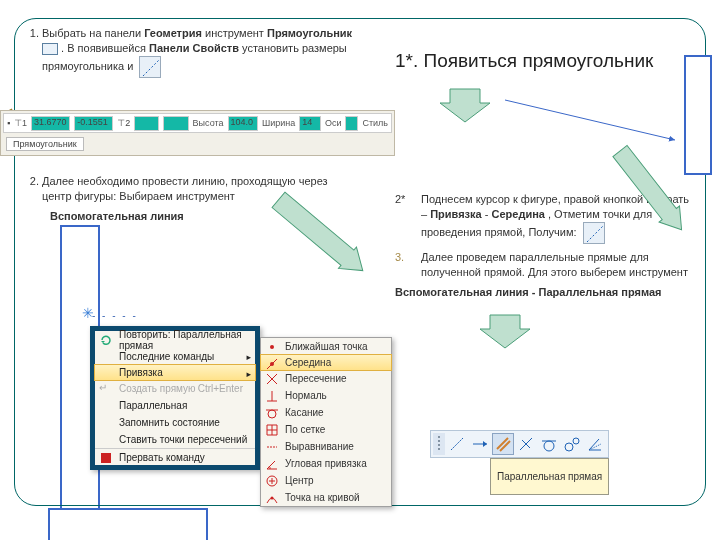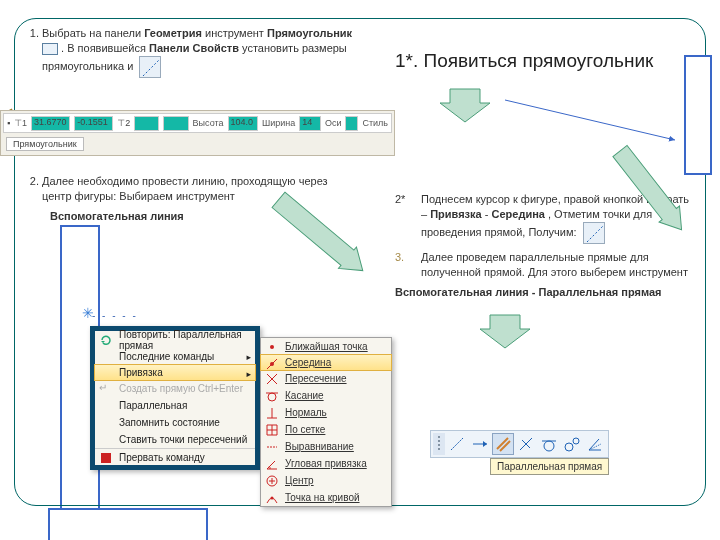--- a/index.html
+++ b/index.html
@@ -124,21 +124,21 @@
     position:absolute; top:337px; left:260px;
     width:132px;
     background:#f7f5ee;
     border:1px solid #a0a0a0;
     font-size:10px;
     box-shadow:2px 2px 5px rgba(0,0,0,0.3);
   }
   .sub-menu .row {
     display:flex; align-items:center;
     padding:2px 0 2px 24px;
-    height:17px; position:relative;text-decoration:underline;
+    height:17px; position:relative;
   }
   .sub-menu .row.sel {
     background:linear-gradient(#fff2c2,#ffe28a);
     border:1px solid #e0b040; margin:-1px;
   }
   .sub-menu .ico {
     position:absolute; left:4px; top:2px; width:14px; height:14px;
   }
   .toolbar-strip {
     position:absolute; top:430px; left:430px;
@@ -152,21 +152,21 @@
   }
   .toolbar-strip .btn.vert {
     width:12px; background:#dce6f2;
   }
   .toolbar-strip .btn.sel {
     border:1px solid #8aa3c2; background:#d4e2f2;
   }
   .tooltip {
     position:absolute; top:458px; left:490px;
     background:#fff8d0; border:1px solid #998;
-    font-size:10px; padding:2px 6px;
+    font-size:10px; padding:12px 6px;
   }
   .right-list {
     position:absolute; top:192px; left:395px; width:300px;
     font-size:11px; line-height:1.35;
   }
   .right-list .item { margin-bottom:6px; padding-left:26px; position:relative; }
   .right-list .num { position:absolute; left:0; top:0; }
   .cross-mark {
     position:absolute; top:305px; left:82px;
     color:#3b7fd6; font-size:14px;
@@ -317,31 +317,31 @@
     </div>
   <div class="row">
       <span class="ico"><svg width="14" height="14">
           <line x1="2" y1="2" x2="12" y2="12" stroke="#c22"></line>
           <line x1="12" y1="2" x2="2" y2="12" stroke="#c22"></line>
         </svg></span>
       <span>Пересечение</span>
     </div>
   <div class="row">
       <span class="ico"><svg width="14" height="14">
+          <line x1="2" y1="12" x2="12" y2="12" stroke="#c22"></line>
+          <line x1="7" y1="2" x2="7" y2="12" stroke="#c22"></line>
+        </svg></span>
+      <span>Нормаль</span>
+    </div>
+  <div class="row">
+      <span class="ico"><svg width="14" height="14">
           <circle cx="7" cy="8" r="4" stroke="#c22" fill="none"></circle>
           <line x1="1" y1="4" x2="13" y2="4" stroke="#c22"></line>
         </svg></span>
       <span>Касание</span>
-    </div>
-  <div class="row">
-      <span class="ico"><svg width="14" height="14">
-          <line x1="2" y1="12" x2="12" y2="12" stroke="#c22"></line>
-          <line x1="7" y1="2" x2="7" y2="12" stroke="#c22"></line>
-        </svg></span>
-      <span>Нормаль</span>
     </div>
   <div class="row">
       <span class="ico"><svg width="14" height="14">
           <path d="M2 2h10v10h-10z M2 7h10 M7 2v10" stroke="#c22" fill="none"></path>
         </svg></span>
       <span>По сетке</span>
     </div>
   <div class="row">
       <span class="ico"><svg width="14" height="14">
           <line x1="2" y1="7" x2="12" y2="7" stroke="#c22" stroke-dasharray="2 1"></line>

